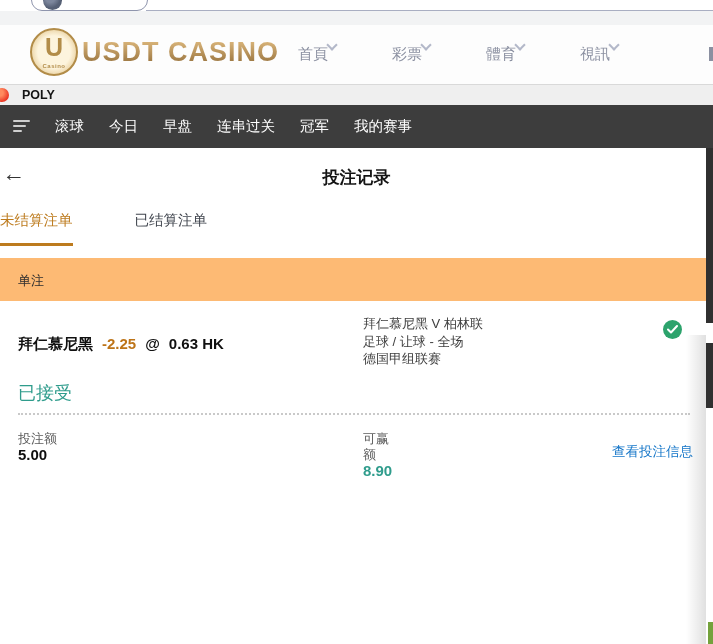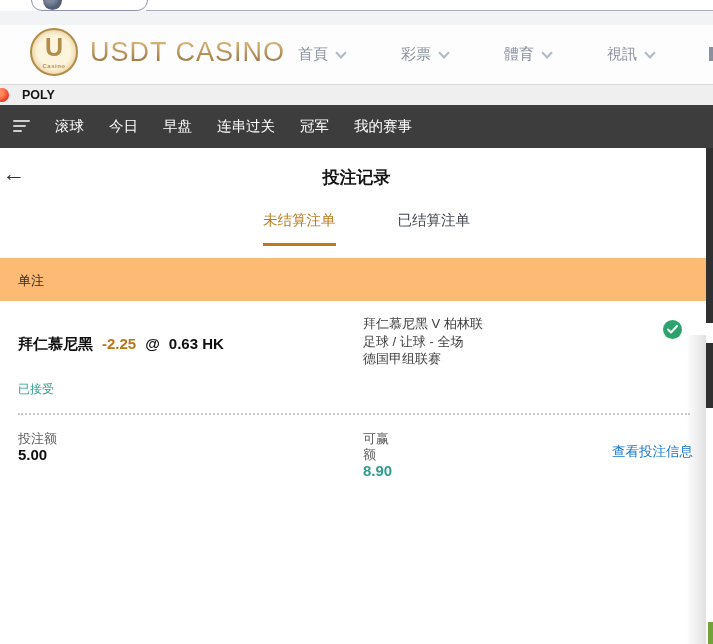--- a/index.html
+++ b/index.html
@@ -30,27 +30,27 @@
   }
   .logo-badge .u {
     position:absolute; left:0; right:0; top:3px; text-align:center;
     font-size:25px; font-weight:800; color:#b28c48;
   }
   .logo-badge .sub {
     position:absolute; left:0; right:0; bottom:5px; text-align:center;
     font-size:6px; font-weight:700; color:#b28c48; letter-spacing:.5px;
   }
   .logo-text {
-    margin-left:12px; font-size:27px; font-weight:400; letter-spacing:1px;
+    margin-left:4px; font-size:27px; font-weight:700; letter-spacing:1px;
     background:linear-gradient(180deg, #d8b378 15%, #96713d 90%);
     -webkit-background-clip:text; background-clip:text;
     color:#ab8147; -webkit-text-fill-color:transparent;
   }
   .top-nav { position:absolute; left:298px; top:20px; display:flex; gap:56px; }
-  .top-nav .nav-item { display:flex; align-items:center; gap:9px; cursor:pointer; }
+  .top-nav .nav-item { display:flex; align-items:flex-start; cursor:pointer; }
   .top-nav .nav-label { font-size:15px; color:#8b90a1; }
   .chev {
     width:8px; height:8px; border-right:2px solid #b3b8c9; border-bottom:2px solid #b3b8c9;
     transform:rotate(45deg); margin-top:-4px;
   }
   .nav-clip-fragment { position:absolute; left:709px; top:22px; width:4px; height:14px; background:#8b90a1; }
 
   
   .poly-bar { position:absolute; top:84px; left:0; width:713px; height:21px;
               background:#efefef; border-top:1px solid #d9d9d9; }
@@ -63,38 +63,38 @@
   .hamburger { position:absolute; left:13px; top:15px; width:18px; cursor:pointer; }
   .hamburger i { display:block; height:2px; background:#cfcfcf; margin-bottom:3px; border-radius:1px; }
   .hamburger i:nth-child(1){ width:17px; } .hamburger i:nth-child(2){ width:13px; } .hamburger i:nth-child(3){ width:9px; }
   .sports-items { position:absolute; left:55px; top:0; height:100%; display:flex; align-items:center; gap:25px; }
   .sports-items .s-item { color:#ffffff; font-size:14.5px; cursor:pointer; white-space:nowrap; }
 
   
   .back-arrow { position:absolute; left:2px; top:162px; font-size:23px; color:#333; line-height:1; cursor:pointer; }
   .page-title { position:absolute; left:0; top:166px; width:713px; text-align:center;
                 font-size:17px; font-weight:700; color:#141414; }
-  .tabs { position:absolute; left:0; top:211px; width:713px; display:flex; justify-content:center; gap:14px;padding-left:20px; }
+  .tabs { position:absolute; left:0; top:211px; width:713px; display:flex; gap:14px; }
   .tab { position:relative; font-size:14.5px; padding-bottom:10px; cursor:pointer; }
   .tab.active { color:#bd7b1e; }
   .tab.inactive { color:#41464f;margin-left:48px; }
   .tab-underline { position:absolute; left:0; right:0; bottom:-6px; height:3px; background:#bd7b1e; }
 
   .section-band { position:absolute; left:0; top:258px; width:706px; height:43px; background:#fdba74; }
   .section-band .label { position:absolute; left:18px; top:14px; font-size:13px; color:#2e2e2e; }
 
   .bet-selection { position:absolute; left:18px; top:316px; display:flex; align-items:baseline; gap:9px;
                    font-size:15px; font-weight:700; color:#101010;margin-top:19px; }
   .bet-selection .handicap { color:#bd7418; }
   .bet-market { position:absolute; left:363px; top:315px; font-size:13px; color:#3e3e3e; line-height:17.5px; }
   .check-badge { position:absolute; left:663px; top:320px; width:19px; height:19px; border-radius:50%;
                  background:#2ca36c; display:flex; align-items:center; justify-content:center; }
   .check-badge svg { display:block; }
 
-  .bet-status { position:absolute; left:18px; top:381px; font-size:12px; color:#2f9c8c; }
+  .bet-status { position:absolute; left:18px; top:381px; font-size:18px; color:#2f9c8c; }
   .dotted-sep { position:absolute; left:18px; top:413px; width:672px; border-top:2px dotted #c9c9c9; }
 
   .stake-col { position:absolute; left:18px; top:431px; }
   .win-col   { position:absolute; left:363px; top:431px; }
   .fld-label { font-size:13px; color:#5c5c5c; line-height:16px; }
   .win-col .fld-label { width:30px; }
   .fld-value { font-size:15px; font-weight:700; color:#0e0e0e; line-height:16px; }
   .fld-value.win { color:#2f9c8c; }
   .details-link { position:absolute; right:20px; top:443px; font-size:13.5px; color:#1576c8; cursor:pointer; }
 

